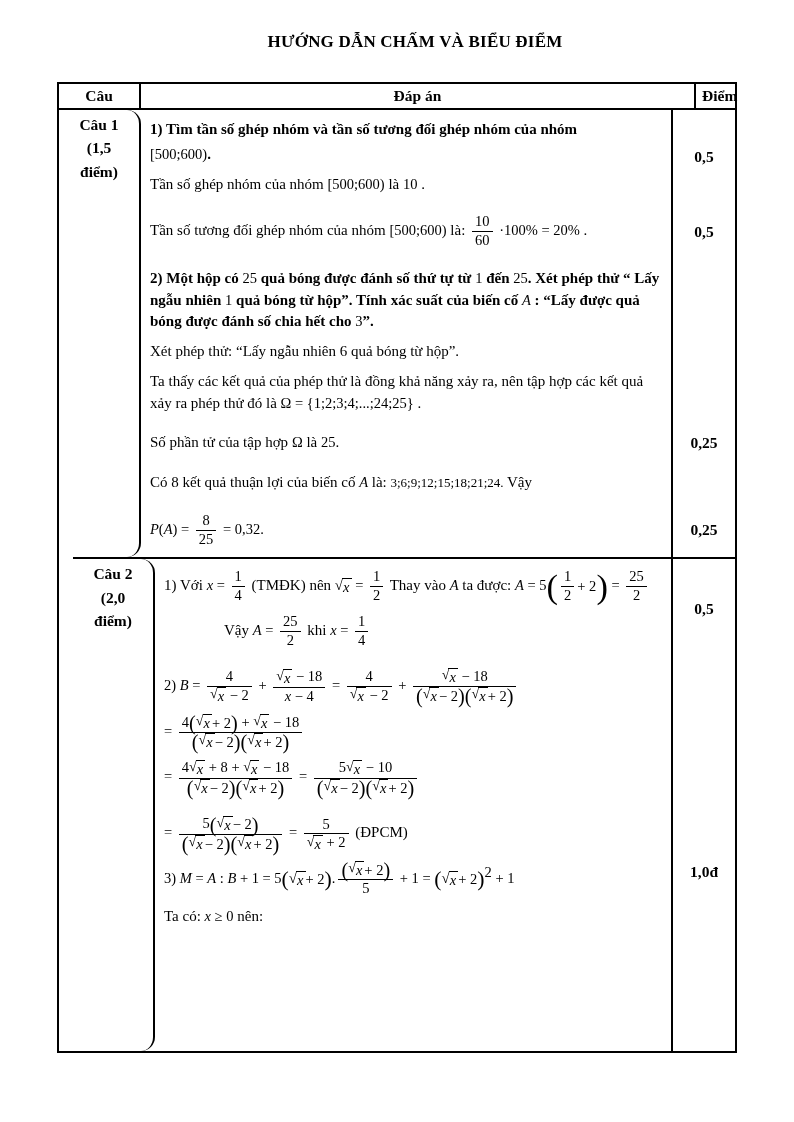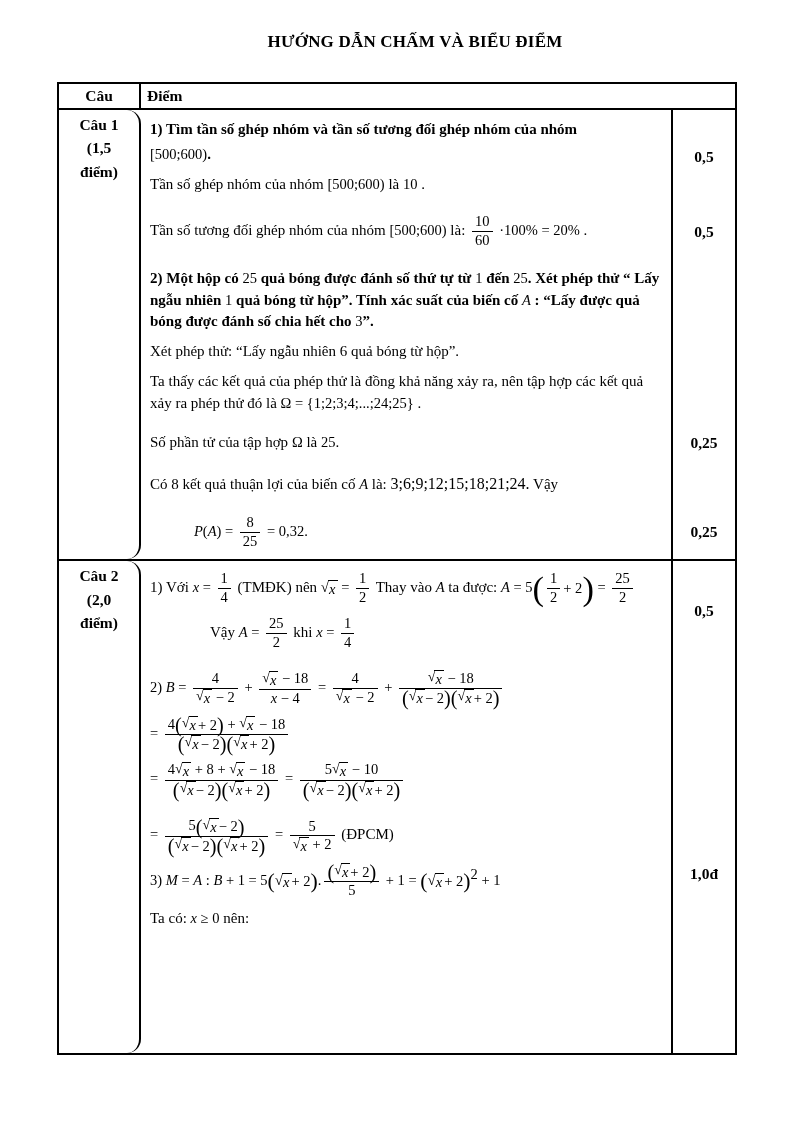--- a/index.html
+++ b/index.html
@@ -9,36 +9,36 @@
   .title { text-align:center; font-size:17px; font-weight:bold; margin:32px 0 0 0; letter-spacing:.2px;padding-left:36px; }
   .table { margin:30px 57px 0 57px; width:680px; border:2px solid #000; }
   .thead { display:flex; border-bottom:2px solid #000; font-weight:bold; text-align:center; font-size:15.5px; }
   .th { padding:3px 6px; }
   .th-cau { width:82px; border-right:2px solid #000; }
   .th-dapan { flex:1; border-right:2px solid #000; }
   .th-diem { width:39px; }
   .qrow { display:flex; }
   .qrow + .qrow { border-top:2px solid #000; }
   .qrow:nth-child(1) { min-height:440px; }
-  .qrow:nth-child(2) { min-height:494px; }
+  .qrow:nth-child(2) { min-height:494px;margin-left:14px; }
   .qcau { width:82px; border-right:2px solid #000; text-align:center; font-weight:bold;
           font-size:15.5px; padding-top:3px; line-height:1.5;border-radius:14px; }
   .qmain { flex:1; display:flex; flex-direction:column; }
   .block { display:flex; }
-  .block:last-child { flex:1;padding-left:44px; }
+  .block:last-child { flex:1; }
   .blines { flex:1; padding:1px 8px 1px 9px; min-width:0; }
   .bscore { width:64px; border-left:2px solid #000; display:flex; align-items:center;
             justify-content:center; font-weight:bold; font-size:15.5px; flex-shrink:0; }
   .line { margin:8px 0; line-height:1.45; font-size:15px; }
   .line.cont { margin-top:-5px; }
   .line.ind { margin-left:60px; }
   .b { font-weight:bold;text-align:right; }
   .m { font-size:14.5px; }
   .mi { font-style:italic; font-size:14.5px; }
-  .ms { font-size:16px;font-family:Liberation Serif, serif; }
+  .ms { font-size:13px;font-family:Liberation Serif, serif; }
   .frac { display:inline-flex; flex-direction:column; text-align:center; vertical-align:middle;
           margin:0 3px; font-size:14px; line-height:1.2; }
   .frac > .num { border-bottom:1px solid #000; padding:0 3px; }
   .frac > .den { padding:0 3px; }
   .sqrt { display:inline-flex; align-items:flex-start; vertical-align:middle; white-space:nowrap; }
   .sqrt > .rsym { line-height:1.05; }
   .sqrt > .rbody { border-top:1px solid #000; padding:0 2px 0 1px; line-height:1.15; margin-left:-1px; }
   .bp { display:inline-flex; align-items:center; vertical-align:middle; white-space:nowrap; }
   .bp > .paren { font-weight:400; }
   .paren.big { font-size:230%; line-height:.75; font-weight:300; }
@@ -47,20 +47,21 @@
   .pmid { display:inline-flex; align-items:center; }
 </style>
 </head>
 <body>
 
 <div class="page">
   <h1 class="title">HƯỚNG DẪN CHẤM VÀ BIỂU ĐIỂM</h1>
   <div class="table">
     <div class="thead">
       <div class="th th-cau">Câu</div>
+      <div class="th th-dapan">Đáp án</div>
       <div class="th th-diem">Điểm</div>
     </div>
     <div id="tbody">
         <div class="qrow">
           <div class="qcau">
             <div>Câu 1</div>
             <div>(1,5</div>
             <div>điểm)</div>
           </div>
           <div class="qmain">

